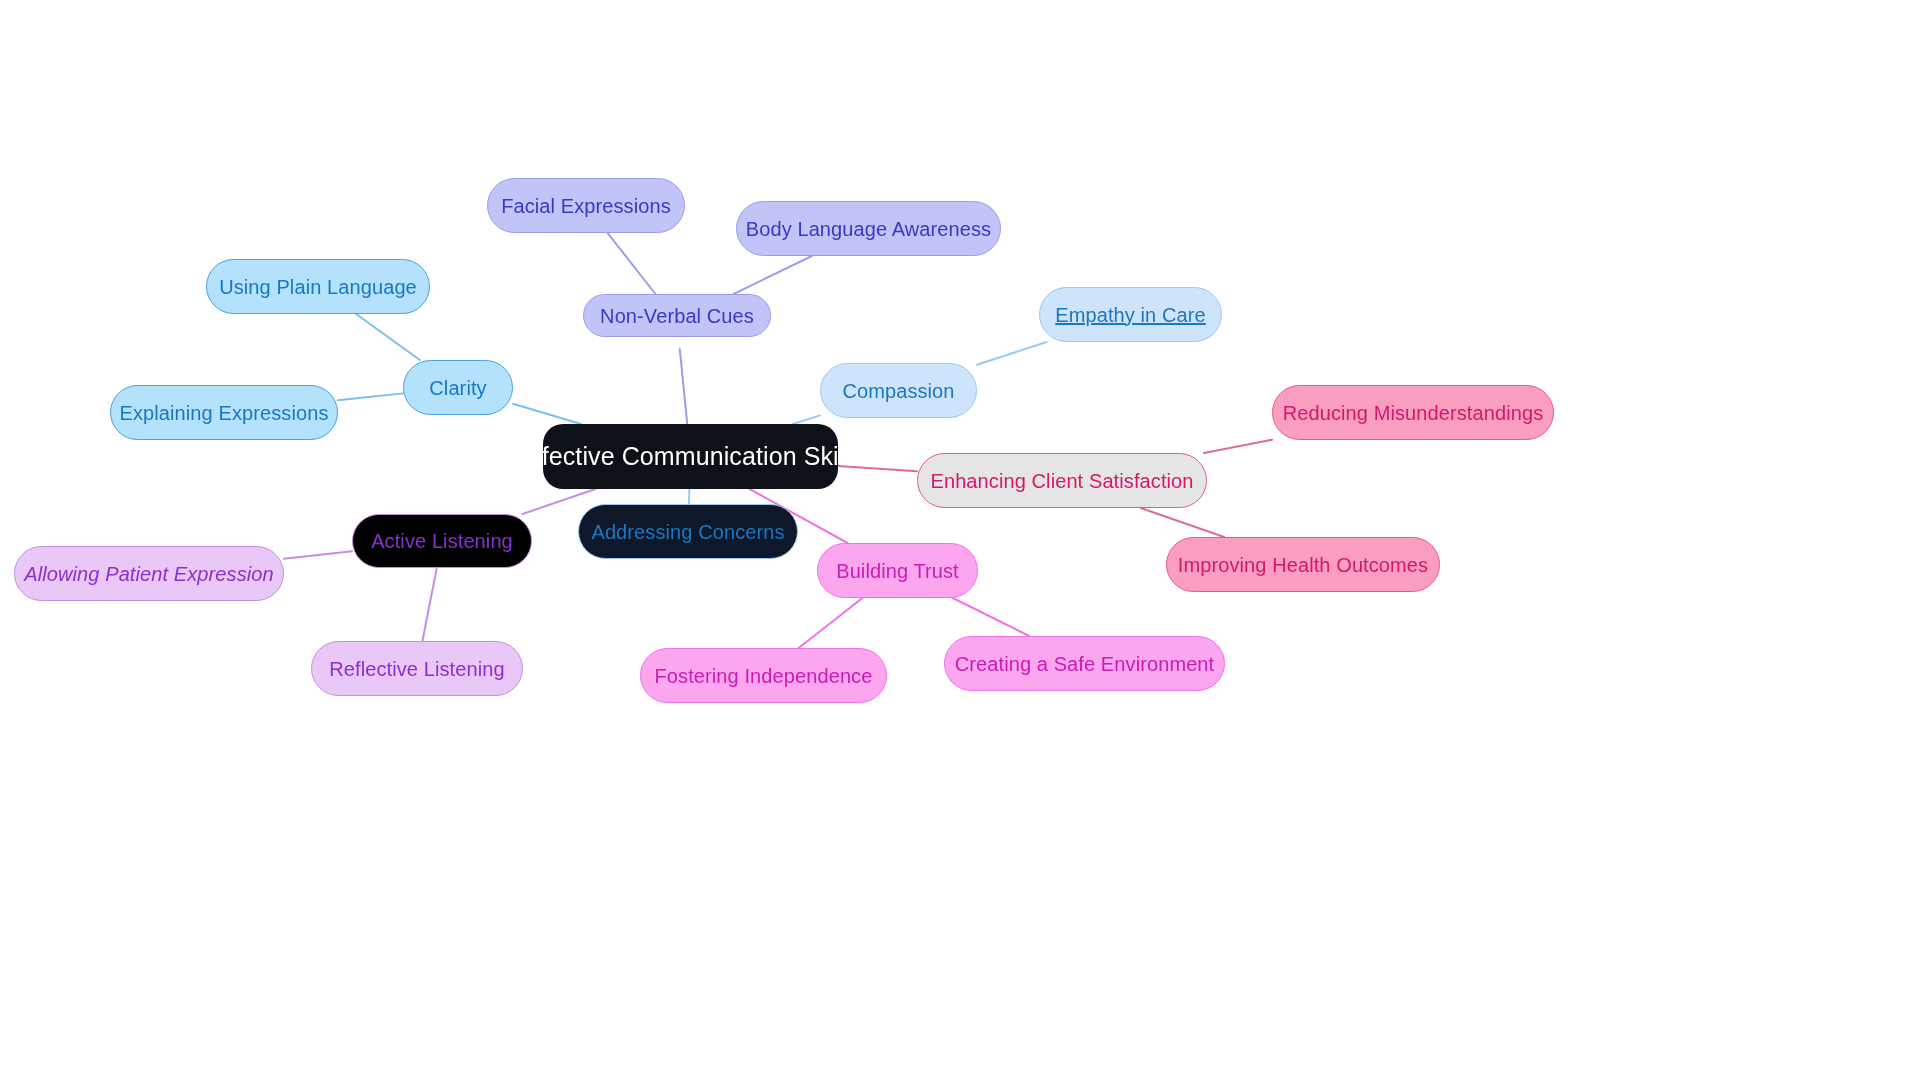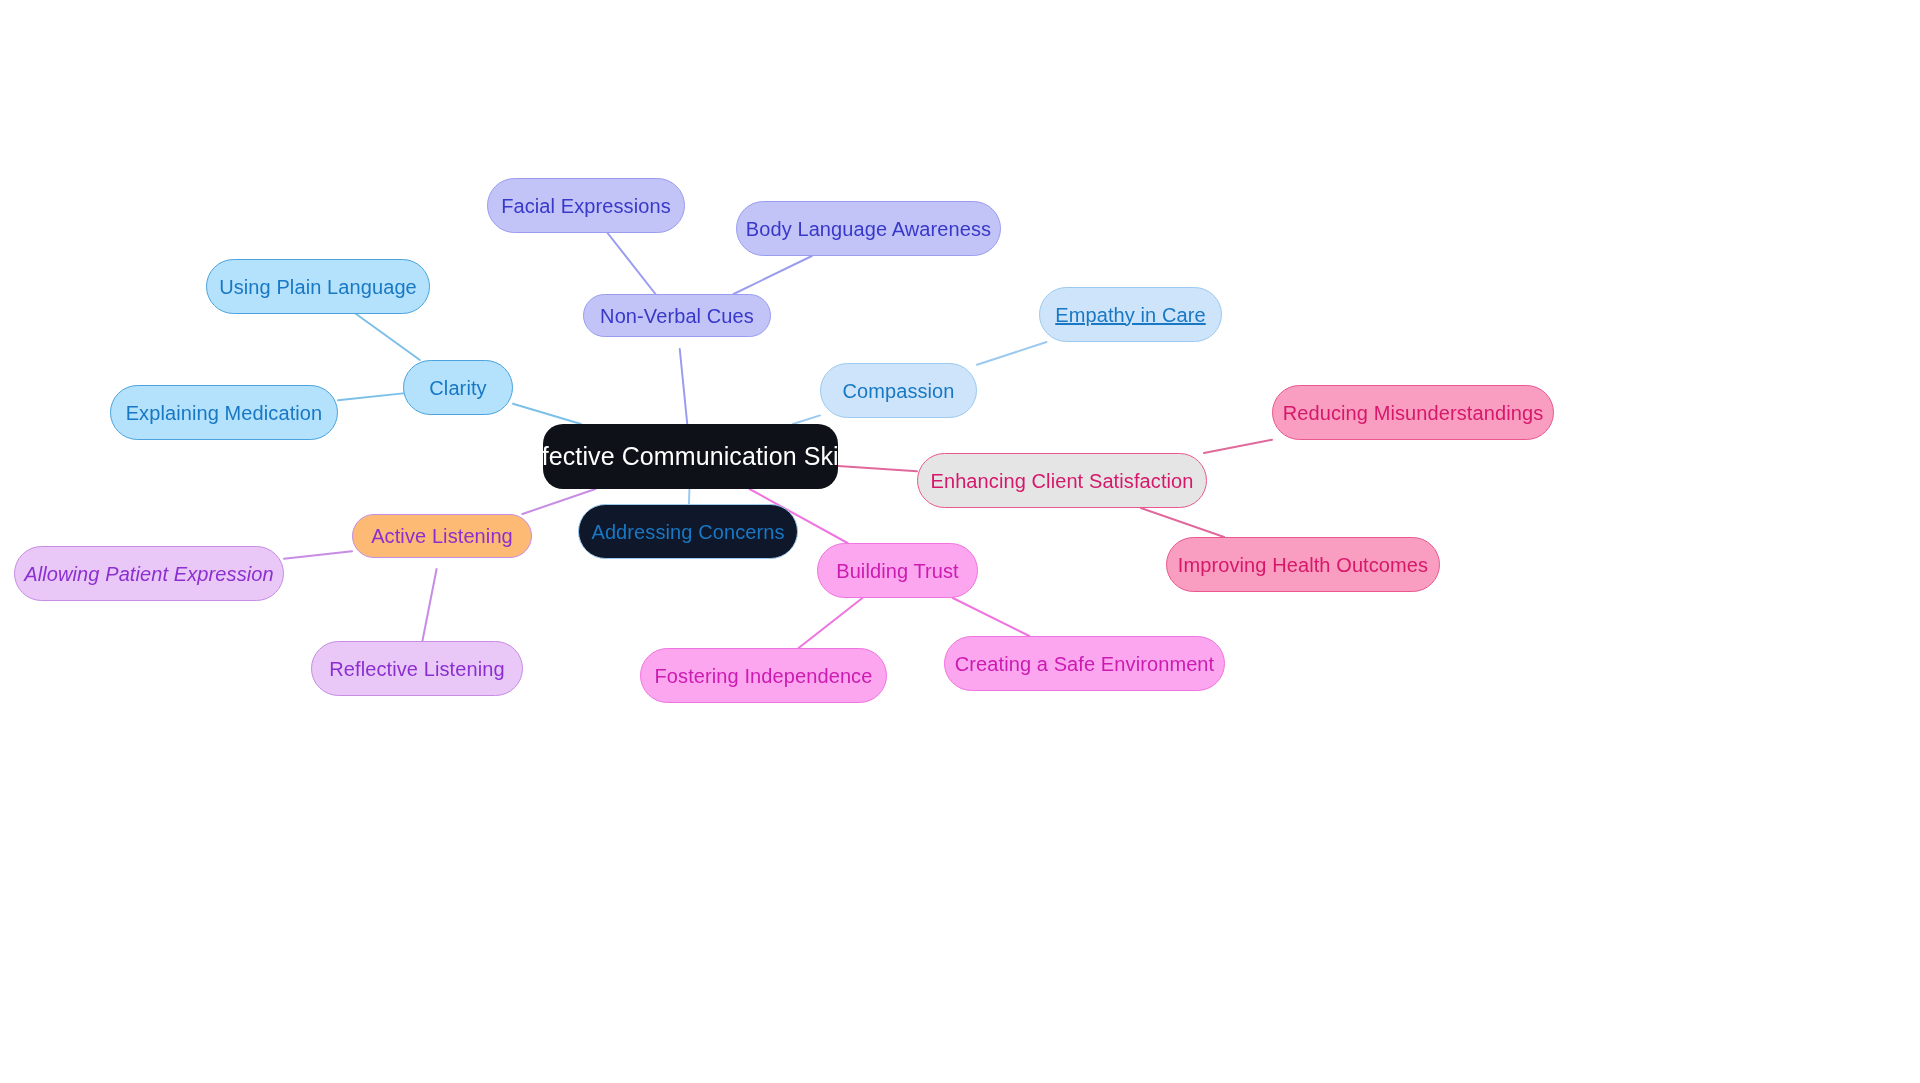--- a/index.html
+++ b/index.html
@@ -77,21 +77,21 @@
       <div class="node node-root" style="left: 543px; top: 424px; width: 295px; height: 65px; font-size: 25px;">
         <span>Effective Communication Skills</span>
       </div>
       <div class="node" style="left: 403px; top: 360px; width: 110px; height: 55px; font-size: 20px; background: rgb(180, 225, 251); border-color: rgb(74, 163, 221); color: rgb(24, 120, 196);">
         <span>Clarity</span>
       </div>
       <div class="node" style="left: 206px; top: 259px; width: 224px; height: 55px; font-size: 20px; background: rgb(180, 225, 251); border-color: rgb(74, 163, 221); color: rgb(24, 120, 196);">
         <span>Using Plain Language</span>
       </div>
       <div class="node" style="left: 110px; top: 385px; width: 228px; height: 55px; font-size: 20px; background: rgb(180, 225, 251); border-color: rgb(74, 163, 221); color: rgb(24, 120, 196);">
-        <span>Explaining Medication</span>
+        <span>Explaining Expressions</span>
       </div>
       <div class="node" style="left: 583px; top: 294px; width: 188px; height: 43px; font-size: 20px; background: rgb(194, 196, 247); border-color: rgb(154, 156, 240); color: rgb(56, 56, 201);">
         <span>Non-Verbal Cues</span>
       </div>
       <div class="node" style="left: 487px; top: 178px; width: 198px; height: 55px; font-size: 20px; background: rgb(194, 196, 247); border-color: rgb(154, 156, 240); color: rgb(56, 56, 201);">
         <span>Facial Expressions</span>
       </div>
       <div class="node" style="left: 736px; top: 201px; width: 265px; height: 55px; font-size: 20px; background: rgb(194, 196, 247); border-color: rgb(154, 156, 240); color: rgb(56, 56, 201);">
         <span>Body Language Awareness</span>
       </div>
@@ -106,21 +106,21 @@
       </div>
       <div class="node" style="left: 917px; top: 453px; width: 290px; height: 55px; font-size: 20px; background: #e5e5e5; border-color: rgb(232, 88, 143); color: rgb(214, 24, 107);">
         <span>Enhancing Client Satisfaction</span>
       </div>
       <div class="node" style="left: 1272px; top: 385px; width: 282px; height: 55px; font-size: 20px; background: rgb(249, 157, 193); border-color: rgb(232, 88, 143); color: rgb(214, 24, 107);">
         <span>Reducing Misunderstandings</span>
       </div>
       <div class="node" style="left: 1166px; top: 537px; width: 274px; height: 55px; font-size: 20px; background: rgb(249, 157, 193); border-color: rgb(232, 88, 143); color: rgb(214, 24, 107);">
         <span>Improving Health Outcomes</span>
       </div>
-      <div class="node" style="left: 352px; top: 514px; width: 180px; height: 44px; font-size: 20px; background: #fdba74; border-color: rgb(199, 140, 228); color: rgb(139, 47, 208);">
+      <div class="node" style="left: 352px; top: 514px; width: 180px; height: 54px; font-size: 20px; background: #000000; border-color: rgb(199, 140, 228); color: rgb(139, 47, 208);">
         <span>Active Listening</span>
       </div>
       <div class="node" style="left: 14px; top: 546px; width: 270px; height: 55px; font-size: 20px; background: rgb(233, 200, 247); border-color: rgb(199, 140, 228); color: rgb(139, 47, 208); font-style: italic;">
         <span>Allowing Patient Expression</span>
       </div>
       <div class="node" style="left: 311px; top: 641px; width: 212px; height: 55px; font-size: 20px; background: rgb(233, 200, 247); border-color: rgb(199, 140, 228); color: rgb(139, 47, 208);">
         <span>Reflective Listening</span>
       </div>
       <div class="node" style="left: 817px; top: 543px; width: 161px; height: 55px; font-size: 20px; background: rgb(251, 166, 239); border-color: rgb(241, 115, 224); color: rgb(204, 27, 176);">
         <span>Building Trust</span>

